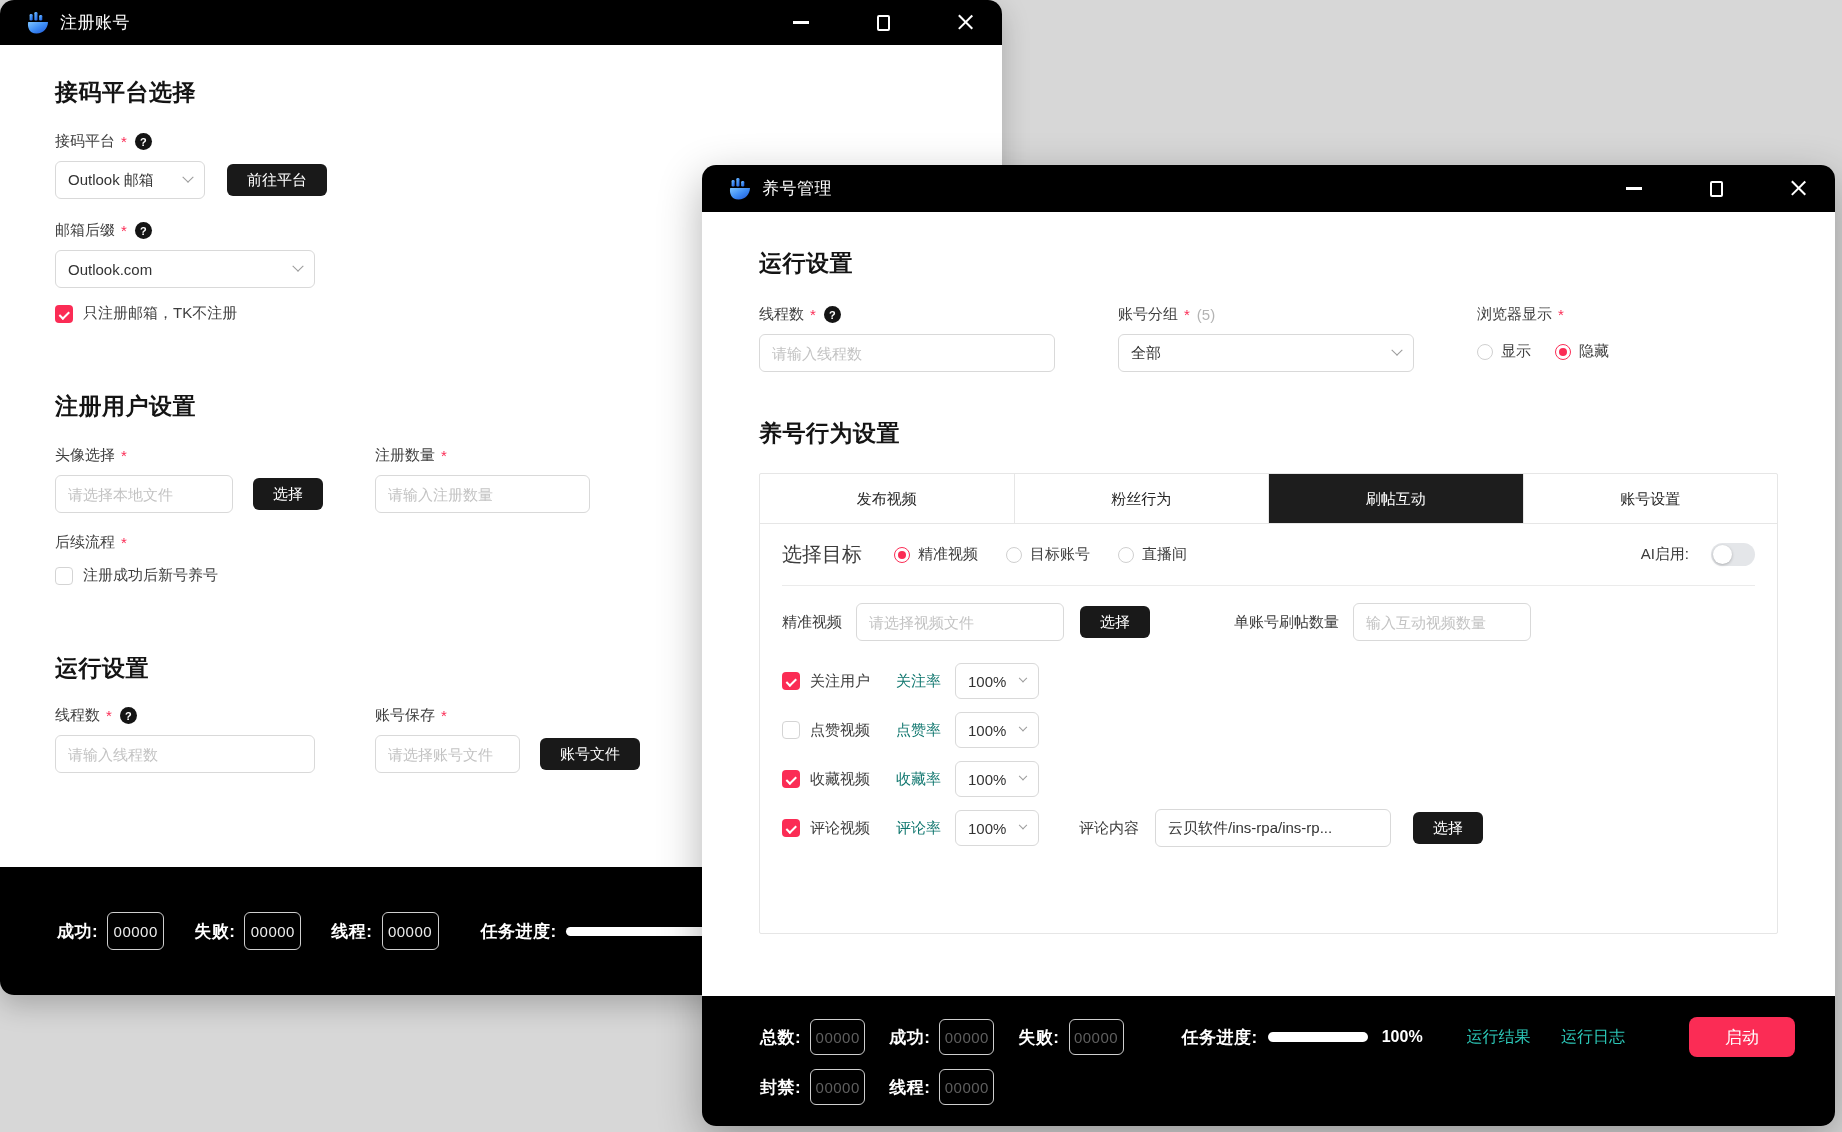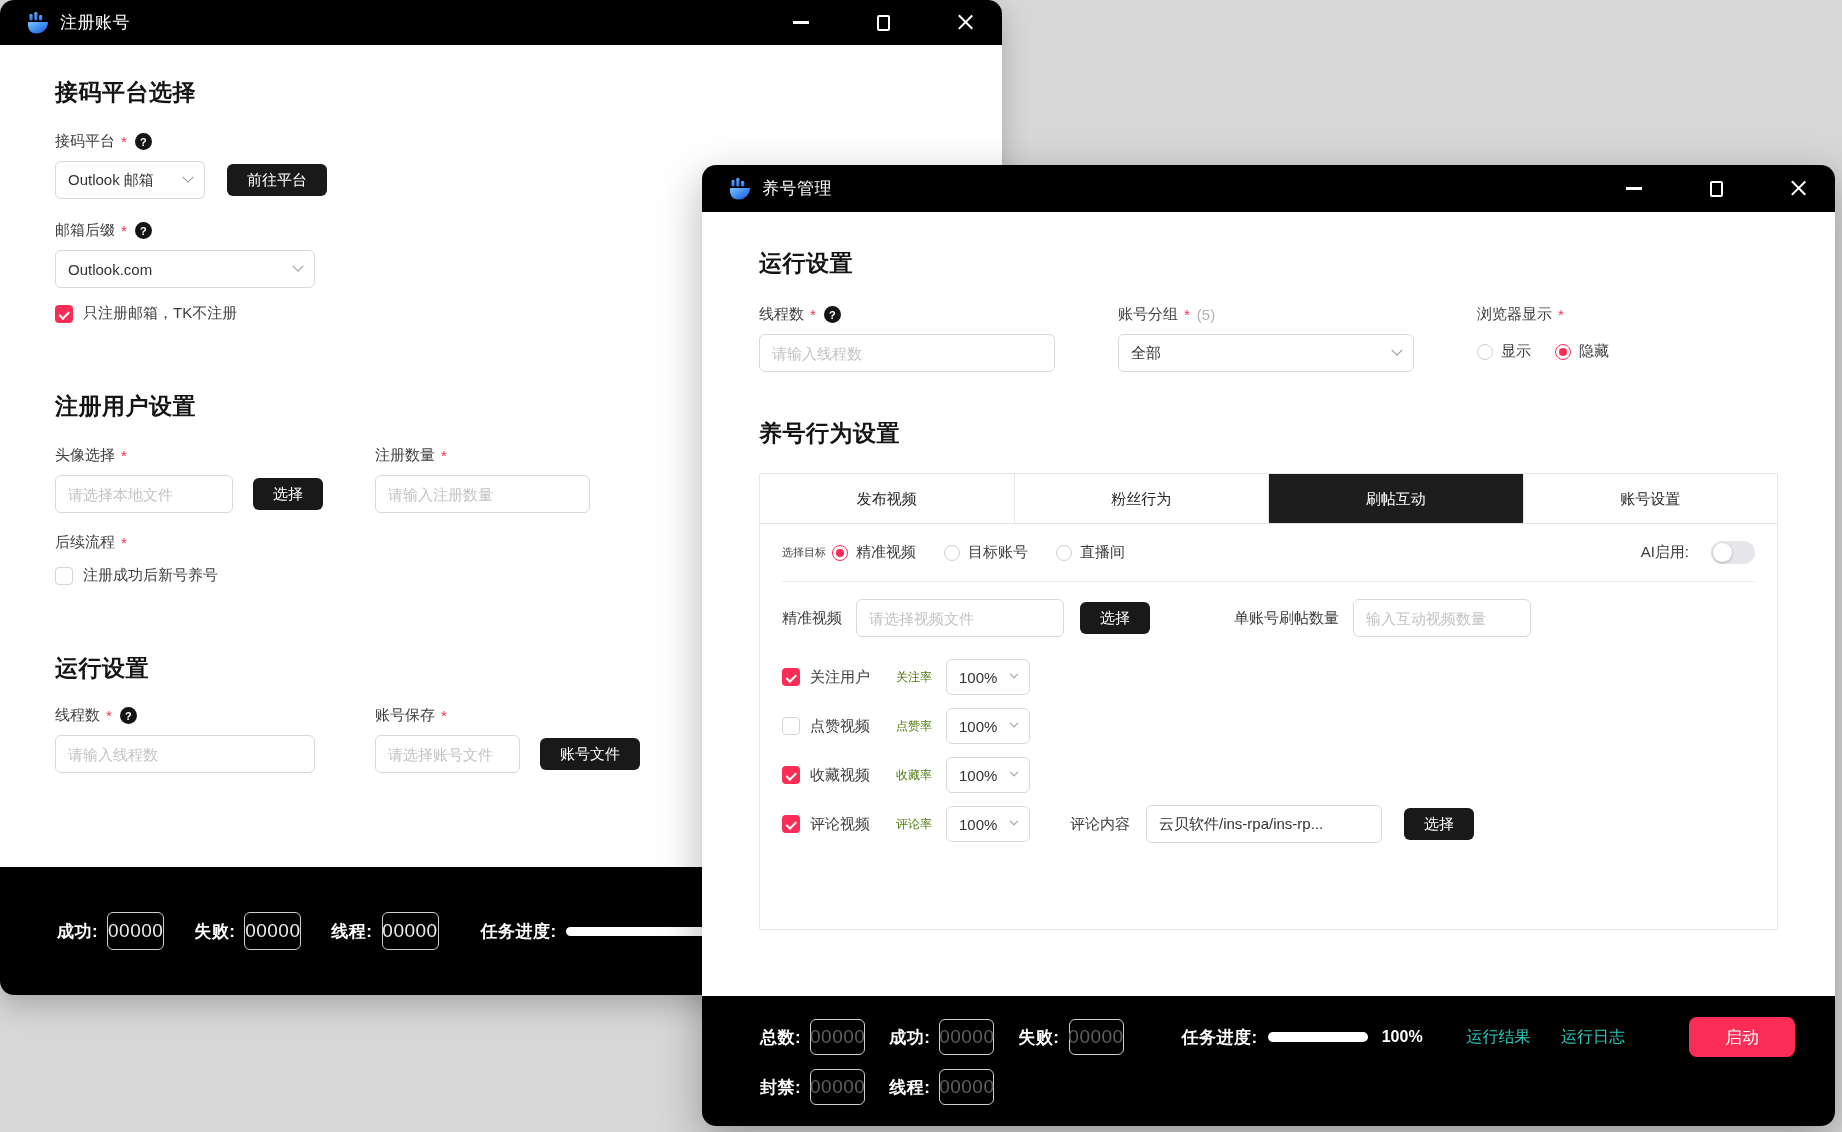--- a/index.html
+++ b/index.html
@@ -62,58 +62,58 @@
   .mt24 { margin-top:24px; } .mt22 { margin-top:22px; } .mt20 { margin-top:20px; }
   .mt16 { margin-top:16px; } .mt14 { margin-top:14px; } .mt10 { margin-top:10px; }
   .hrow { display:flex; align-items:center; }
   .cols { display:flex; } .col-a { width:320px; }
 
   .statbar { position:absolute; left:0; right:0; bottom:0; background:#000; display:flex; align-items:center; }
   .win-left .statbar { height:128px; padding-left:57px; }
   .stat { display:flex; align-items:center; gap:9px; }
   .stat-label { color:#fff; font-size:17px; font-weight:700; letter-spacing:.5px; }
   .stat-box { width:57px; height:38px; border:1px solid #cfcfcf; border-radius:6px; display:flex; align-items:center;
-              justify-content:center; font-size:19px; letter-spacing:.5px; }
+              justify-content:center; font-size:15px; letter-spacing:.5px; }
   .stat-box.bright { color:#ececec; } .stat-box.dim { color:#5f5f5f; }
   .pbar { border-radius:5px; background:#fff; overflow:hidden; }
   .pfill { height:100%; background:#2fd9c3; border-radius:5px; }
 
   
   .rw-content { padding:0 57px; }
   .rw-h2a { margin-top:36px; } .rw-h2b { margin-top:46px; }
   .rw-fields { display:flex; margin-top:26px; }
   .rw-field { width:296px; margin-right:63px; } .rw-field:last-child { margin-right:0; }
 
   .panel { border:1px solid #e6e6e6; border-radius:2px; margin-top:24px; }
   .tabs { display:flex; border-bottom:1px solid #e6e6e6; }
   .tab { flex:1; text-align:center; line-height:49px; height:49px; font-size:15px; color:#262626;
          border-right:1px solid #e6e6e6; cursor:pointer; }
   .tab:last-child { border-right:none; }
   .tab.active { background:#1d1d1d; color:#fff; }
   .panel-body { padding:0 22px 86px 22px; }
 
   .target-row { display:flex; align-items:center; padding:17px 0; }
-  .target-row .tl { font-size:11px; color:#3d3d3d; margin-right:6px; }
+  .target-row .tl { font-size:20px; color:#3d3d3d; margin-right:32px; }
   .target-row .radio-item { margin-right:28px; }
   .ai { margin-left:auto; display:flex; align-items:center; gap:22px; font-size:15px; color:#3a3a3a; }
   .toggle { width:44px; height:23px; border-radius:12px; background:#e4e6e9; position:relative; cursor:pointer; flex:none; }
   .toggle .knob { position:absolute; left:2px; top:2px; width:19px; height:19px; border-radius:50%; background:#fff;
                   box-shadow:0 1px 3px rgba(0,0,0,.25); }
 
   .divider { border-top:1px solid #ebebeb; }
 
   .video-row { display:flex; align-items:center; padding:17px 0 10px 0; }
   .video-row .vl { font-size:15px; color:#3d3d3d; margin-right:14px; white-space:nowrap; }
   .inp.video { width:208px; margin-right:16px; }
   .inp.per { width:178px; }
   .lbl-per { margin-left:84px; }
 
   .action-row { display:flex; align-items:center; height:38px; margin-top:11px; }
   .action-row .al { font-size:15px; color:#3d3d3d; margin-left:10px; }
-  .action-row .rl { font-size:12px; color:#4d7c0f; margin-left:26px; }
+  .action-row .rl { font-size:15px; color:#0f766e; margin-left:26px; }
   .rate-select { width:84px; height:36px; margin-left:14px; }
   .lbl-comment { margin-left:40px; font-size:15px; color:#3d3d3d; }
   .inp.comment { width:236px; margin-left:16px; }
   .action-row .btn-dark { margin-left:22px; }
 
   .win-right .statbar { height:130px; flex-direction:column; align-items:stretch; justify-content:center;
                         gap:12px; padding:0 40px 0 58px; }
   .fr { display:flex; align-items:center; }
   .fr .stat { margin-right:24px; }
   .fr .stat-box { width:55px; height:36px; }

